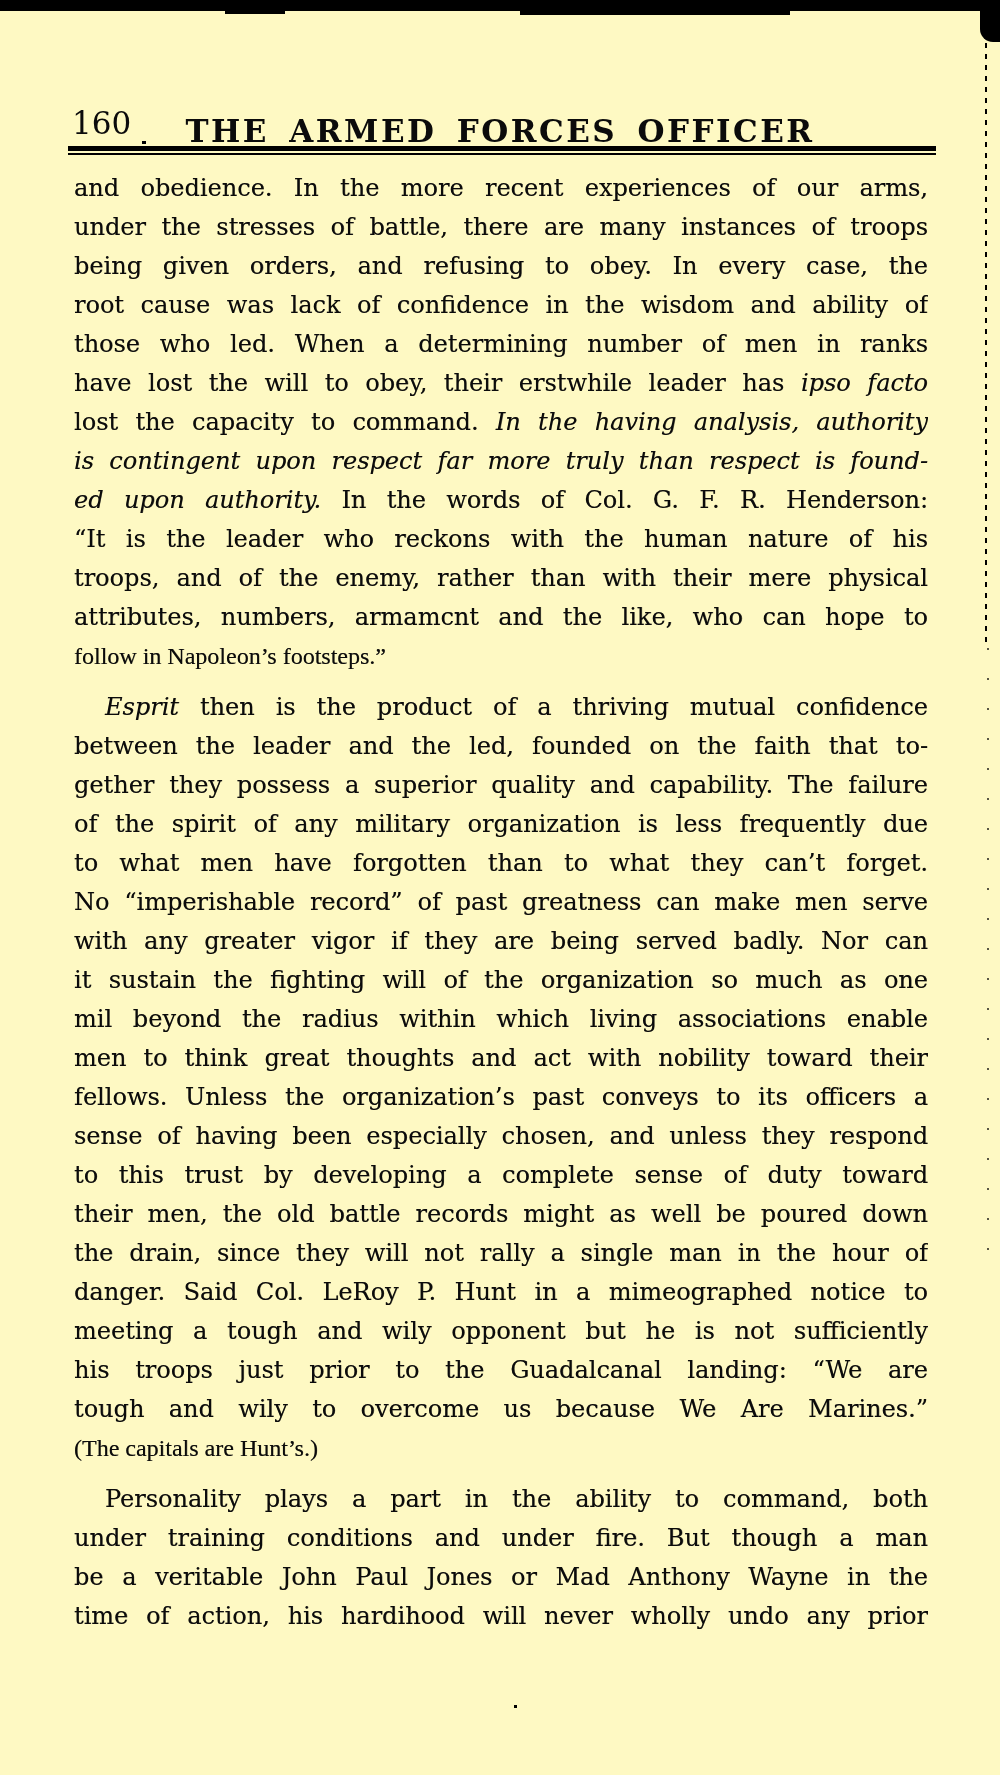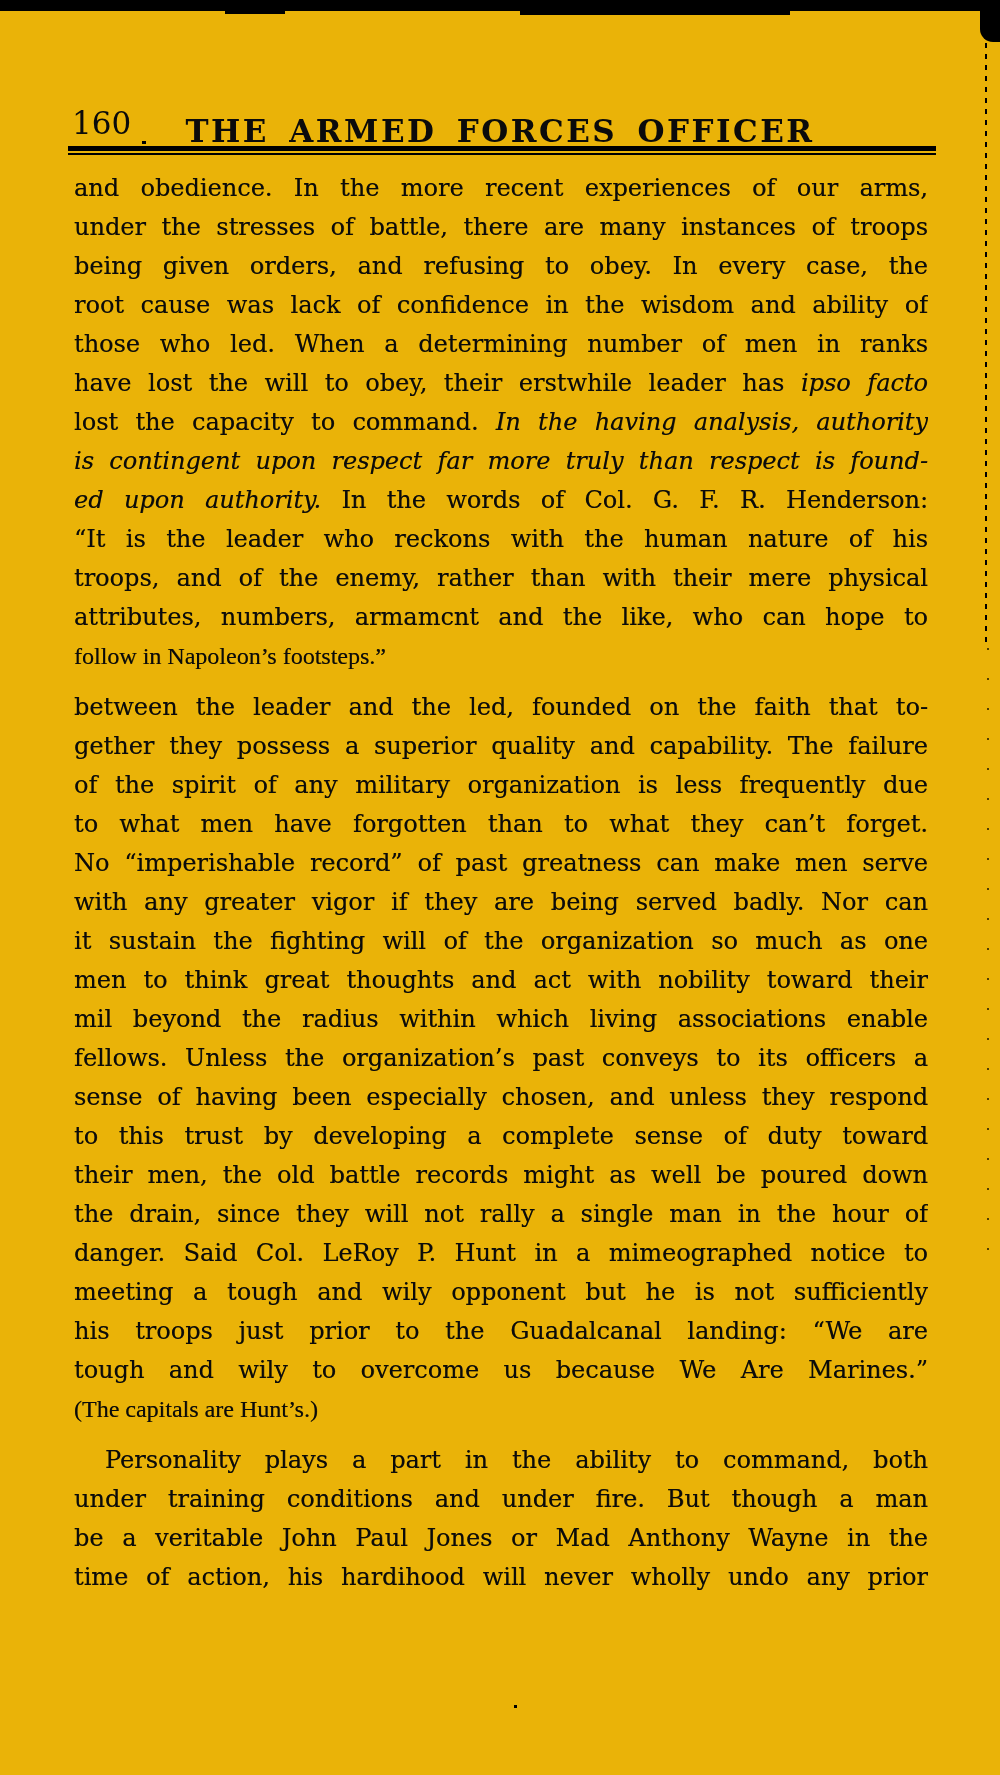--- a/index.html
+++ b/index.html
@@ -1,20 +1,20 @@
 <!DOCTYPE html>
 <html><head>
 <meta charset="utf-8">
 <style>
   html, body { margin: 0; padding: 0; background: #ffffff; }
   .page {
     position: relative;
     width: 1000px;
     height: 1775px;
-    background: #eab308;
+    background: #fef9c3;
     font-family: "DejaVu Serif", serif;
     color: #0b0b0b;
     overflow: hidden;
   }
 
   
   .scan-top-bar { position: absolute; top: 0; left: 0; width: 1000px; height: 11px; background: #000; }
   .scan-top-tail-1 { position: absolute; top: 11px; left: 225px; width: 60px; height: 3px; background: #000; }
   .scan-top-tail-2 { position: absolute; top: 11px; left: 520px; width: 270px; height: 4px; background: #000; }
   .scan-corner { position: absolute; top: 6px; right: 0; width: 20px; height: 36px; background: #000; border-bottom-left-radius: 13px; }
@@ -87,29 +87,30 @@
         <div class="line"><span>have lost the will to obey, their erstwhile leader has </span><i>ipso facto</i></div>
         <div class="line"><span>lost the capacity to command. </span><i>In the having analysis, authority</i></div>
         <div class="line"><i>is contingent upon respect far more truly than respect is found-</i></div>
         <div class="line"><i>ed upon authority.</i><span> In the words of Col. G. F. R. Henderson:</span></div>
         <div class="line"><span>“It is the leader who reckons with the human nature of his</span></div>
         <div class="line"><span>troops, and of the enemy, rather than with their mere physical</span></div>
         <div class="line"><span>attributes, numbers, armamcnt and the like, who can hope to</span></div>
         <div class="line flush"><span>follow in Napoleon’s footsteps.”</span></div>
       </div>
       <div class="paragraph">
+        <div class="line indent"><i>Esprit</i><span> then is the product of a thriving mutual confidence</span></div>
         <div class="line"><span>between the leader and the led, founded on the faith that to-</span></div>
         <div class="line"><span>gether they possess a superior quality and capability. The failure</span></div>
         <div class="line"><span>of the spirit of any military organization is less frequently due</span></div>
         <div class="line"><span>to what men have forgotten than to what they can’t forget.</span></div>
         <div class="line"><span>No “imperishable record” of past greatness can make men serve</span></div>
         <div class="line"><span>with any greater vigor if they are being served badly. Nor can</span></div>
         <div class="line"><span>it sustain the fighting will of the organization so much as one</span></div>
+        <div class="line"><span>mil beyond the radius within which living associations enable</span></div>
         <div class="line"><span>men to think great thoughts and act with nobility toward their</span></div>
-        <div class="line"><span>mil beyond the radius within which living associations enable</span></div>
         <div class="line"><span>fellows. Unless the organization’s past conveys to its officers a</span></div>
         <div class="line"><span>sense of having been especially chosen, and unless they respond</span></div>
         <div class="line"><span>to this trust by developing a complete sense of duty toward</span></div>
         <div class="line"><span>their men, the old battle records might as well be poured down</span></div>
         <div class="line"><span>the drain, since they will not rally a single man in the hour of</span></div>
         <div class="line"><span>danger. Said Col. LeRoy P. Hunt in a mimeographed notice to</span></div>
         <div class="line"><span>meeting a tough and wily opponent but he is not sufficiently</span></div>
         <div class="line"><span>his troops just prior to the Guadalcanal landing: “We are</span></div>
         <div class="line"><span>tough and wily to overcome us because We Are Marines.”</span></div>
         <div class="line flush"><span>(The capitals are Hunt’s.)</span></div>

